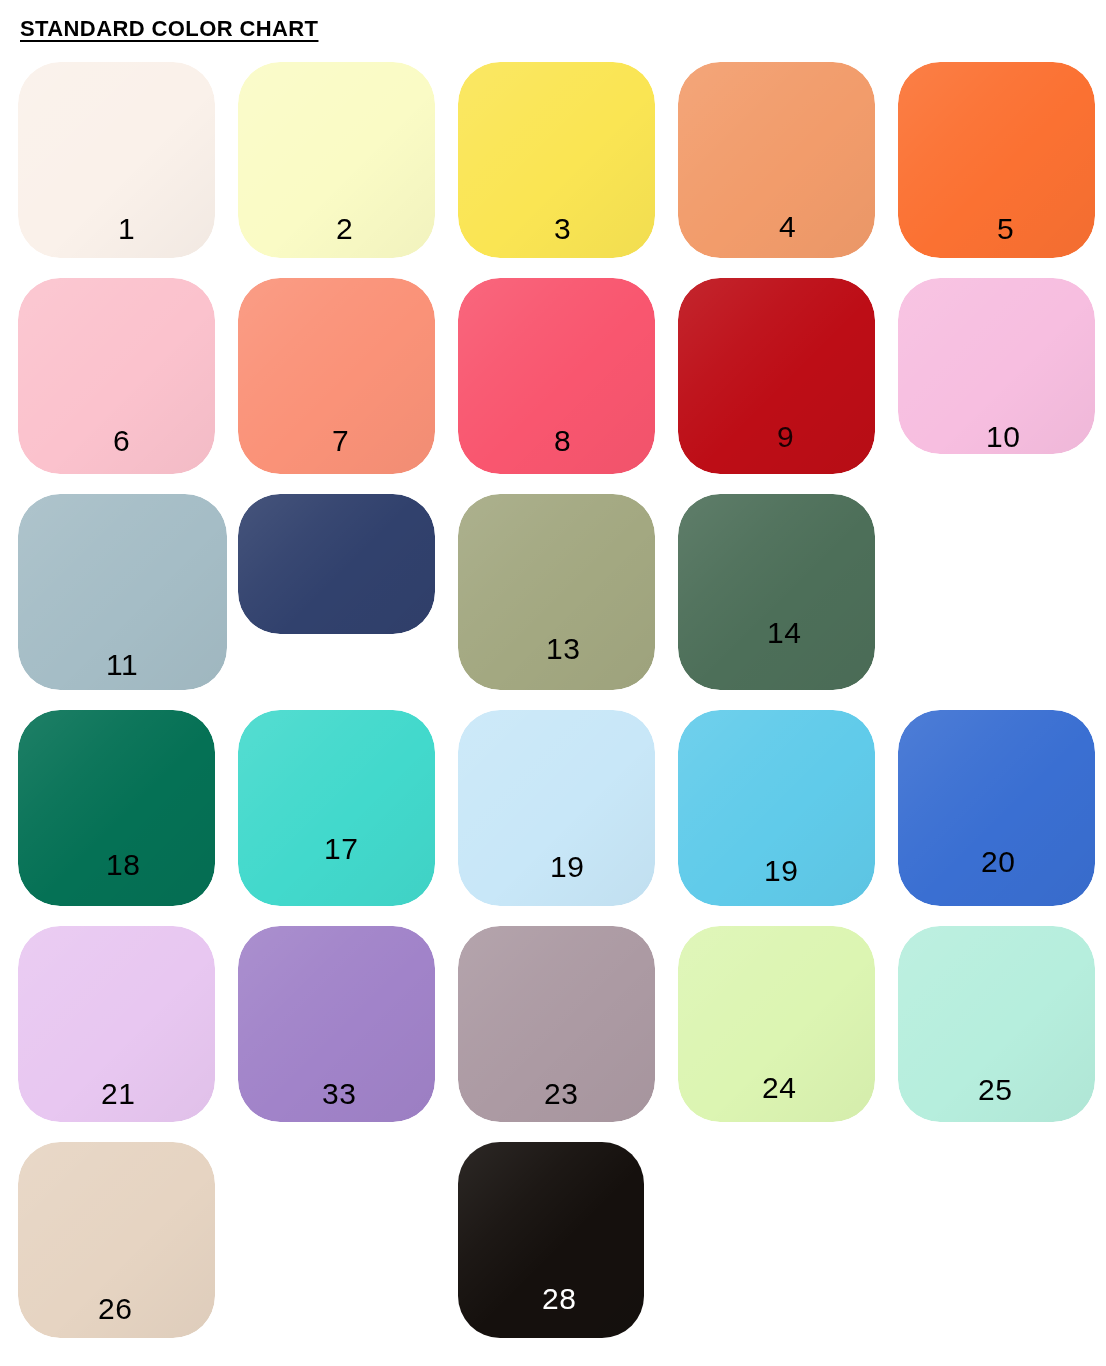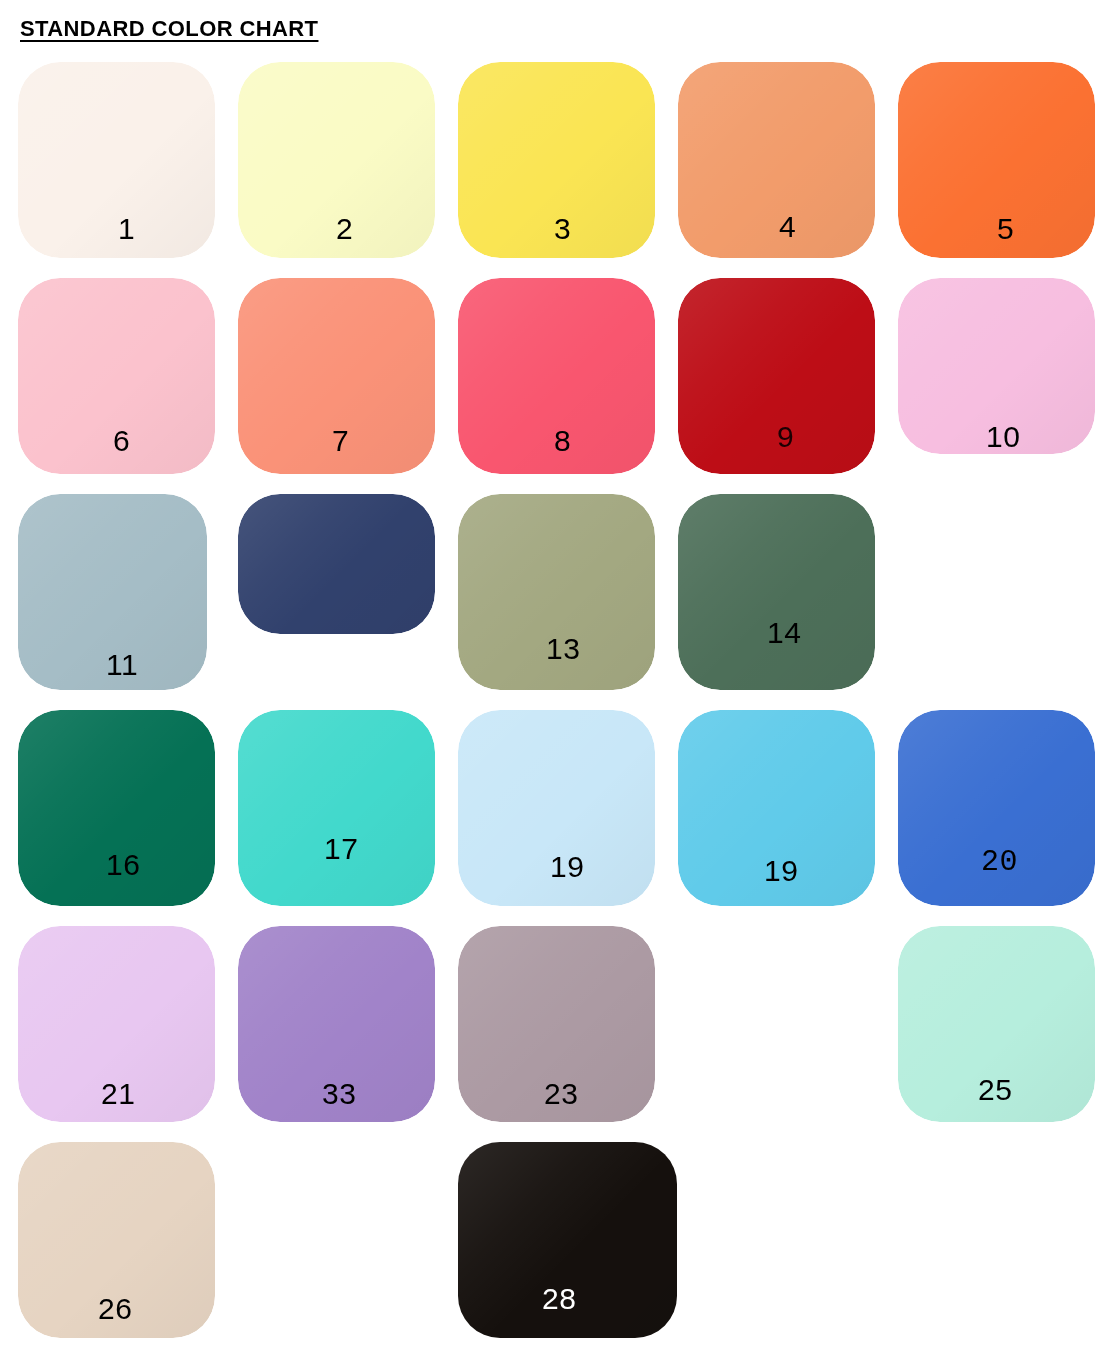--- a/index.html
+++ b/index.html
@@ -123,21 +123,21 @@
     <div class="swatch" style="left: 660px; top: 216px; width: 197px; height: 196px; border-radius: 42px;">
       <div class="swatch-fill" style="background: rgb(189, 13, 22); border-radius: 42px;"></div>
       <div class="swatch-sheen" style="border-radius: 42px;"></div>
       <div class="swatch-label" style="left: 99px; top: 144px; color: rgb(26, 0, 3);">9</div>
     </div>
     <div class="swatch" style="left: 880px; top: 216px; width: 197px; height: 176px; border-radius: 42px;">
       <div class="swatch-fill" style="background: rgb(247, 190, 224); border-radius: 42px;"></div>
       <div class="swatch-sheen" style="border-radius: 42px;"></div>
       <div class="swatch-label" style="left: 88px; top: 144px; color: rgb(0, 0, 0);">10</div>
     </div>
-    <div class="swatch" style="left: 0px; top: 432px; width: 189px; height: 196px; border-radius: 42px;">
+    <div class="swatch" style="left: 0px; top: 432px; width: 209px; height: 196px; border-radius: 42px;">
       <div class="swatch-fill" style="background: rgb(165, 189, 198); border-radius: 42px;"></div>
       <div class="swatch-sheen" style="border-radius: 42px;"></div>
       <div class="swatch-label" style="left: 88px; top: 156px; color: rgb(0, 0, 0);">11</div>
     </div>
     <div class="swatch" style="left: 220px; top: 432px; width: 197px; height: 140px; border-radius: 42px;">
       <div class="swatch-fill" style="background: rgb(49, 65, 109); border-radius: 42px;"></div>
       <div class="swatch-sheen" style="border-radius: 42px;"></div>
       <div class="swatch-label" style="left: 86px; top: 150px; color: rgb(255, 255, 255);">12</div>
     </div>
     <div class="swatch" style="left: 440px; top: 432px; width: 197px; height: 196px; border-radius: 42px;">
@@ -146,65 +146,70 @@
       <div class="swatch-label" style="left: 88px; top: 140px; color: rgb(0, 0, 0);">13</div>
     </div>
     <div class="swatch" style="left: 660px; top: 432px; width: 197px; height: 196px; border-radius: 42px;">
       <div class="swatch-fill" style="background: rgb(77, 111, 89); border-radius: 42px;"></div>
       <div class="swatch-sheen" style="border-radius: 42px;"></div>
       <div class="swatch-label" style="left: 89px; top: 124px; color: rgb(0, 0, 0);">14</div>
     </div>
     <div class="swatch" style="left: 0px; top: 648px; width: 197px; height: 196px; border-radius: 42px;">
       <div class="swatch-fill" style="background: rgb(5, 113, 85); border-radius: 42px;"></div>
       <div class="swatch-sheen" style="border-radius: 42px;"></div>
-      <div class="swatch-label" style="left: 88px; top: 140px; color: rgb(0, 0, 0);">16</div>
+      <div class="swatch-label" style="left: 88px; top: 140px; color: rgb(0, 0, 0);">18</div>
     </div>
     <div class="swatch" style="left: 220px; top: 648px; width: 197px; height: 196px; border-radius: 42px;">
       <div class="swatch-fill" style="background: rgb(66, 217, 204); border-radius: 42px;"></div>
       <div class="swatch-sheen" style="border-radius: 42px;"></div>
       <div class="swatch-label" style="left: 86px; top: 124px; color: rgb(0, 0, 0);">17</div>
     </div>
     <div class="swatch" style="left: 440px; top: 648px; width: 197px; height: 196px; border-radius: 42px;">
       <div class="swatch-fill" style="background: rgb(200, 231, 248); border-radius: 42px;"></div>
       <div class="swatch-sheen" style="border-radius: 42px;"></div>
       <div class="swatch-label" style="left: 92px; top: 142px; color: rgb(0, 0, 0);">19</div>
     </div>
     <div class="swatch" style="left: 660px; top: 648px; width: 197px; height: 196px; border-radius: 42px;">
       <div class="swatch-fill" style="background: rgb(96, 203, 234); border-radius: 42px;"></div>
       <div class="swatch-sheen" style="border-radius: 42px;"></div>
       <div class="swatch-label" style="left: 86px; top: 146px; color: rgb(0, 0, 0);">19</div>
     </div>
     <div class="swatch" style="left: 880px; top: 648px; width: 197px; height: 196px; border-radius: 42px;">
       <div class="swatch-fill" style="background: rgb(58, 111, 210); border-radius: 42px;"></div>
       <div class="swatch-sheen" style="border-radius: 42px;"></div>
-      <div class="swatch-label" style="left: 83px; top: 137px; color: rgb(0, 0, 0); font-family: Liberation Mono, monospace;">20</div>
+      <div class="swatch-label" style="left: 83px; top: 137px; color: rgb(0, 0, 0);">20</div>
     </div>
     <div class="swatch" style="left: 0px; top: 864px; width: 197px; height: 196px; border-radius: 42px;">
       <div class="swatch-fill" style="background: rgb(232, 199, 241); border-radius: 42px;"></div>
       <div class="swatch-sheen" style="border-radius: 42px;"></div>
       <div class="swatch-label" style="left: 83px; top: 153px; color: rgb(0, 0, 0);">21</div>
     </div>
     <div class="swatch" style="left: 220px; top: 864px; width: 197px; height: 196px; border-radius: 42px;">
       <div class="swatch-fill" style="background: rgb(161, 131, 201); border-radius: 42px;"></div>
       <div class="swatch-sheen" style="border-radius: 42px;"></div>
       <div class="swatch-label" style="left: 84px; top: 153px; color: rgb(0, 0, 0);">33</div>
     </div>
     <div class="swatch" style="left: 440px; top: 864px; width: 197px; height: 196px; border-radius: 42px;">
       <div class="swatch-fill" style="background: rgb(172, 154, 163); border-radius: 42px;"></div>
       <div class="swatch-sheen" style="border-radius: 42px;"></div>
       <div class="swatch-label" style="left: 86px; top: 153px; color: rgb(0, 0, 0);">23</div>
     </div>
+    <div class="swatch" style="left: 660px; top: 864px; width: 197px; height: 196px; border-radius: 42px;">
+      <div class="swatch-fill" style="background: rgb(220, 245, 178); border-radius: 42px;"></div>
+      <div class="swatch-sheen" style="border-radius: 42px;"></div>
+      <div class="swatch-label" style="left: 84px; top: 147px; color: rgb(0, 0, 0);">24</div>
+    </div>
     <div class="swatch" style="left: 880px; top: 864px; width: 197px; height: 196px; border-radius: 42px;">
       <div class="swatch-fill" style="background: rgb(182, 238, 221); border-radius: 42px;"></div>
       <div class="swatch-sheen" style="border-radius: 42px;"></div>
       <div class="swatch-label" style="left: 80px; top: 149px; color: rgb(0, 0, 0);">25</div>
     </div>
     <div class="swatch" style="left: 0px; top: 1080px; width: 197px; height: 196px; border-radius: 42px;">
       <div class="swatch-fill" style="background: rgb(230, 212, 194); border-radius: 42px;"></div>
       <div class="swatch-sheen" style="border-radius: 42px;"></div>
       <div class="swatch-label" style="left: 80px; top: 152px; color: rgb(0, 0, 0);">26</div>
     </div>
-    <div class="swatch" style="left: 440px; top: 1080px; width: 219px; height: 196px; border-radius: 4px;">
+    <div class="swatch" style="left: 440px; top: 1080px; width: 186px; height: 196px; border-radius: 4px;">
       <div class="swatch-fill" style="background: rgb(21, 16, 13); border-radius: 42px;"></div>
       <div class="swatch-sheen" style="border-radius: 42px;"></div>
       <div class="swatch-label" style="left: 84px; top: 142px; color: rgb(255, 255, 255);">28</div>
     </div>
   </div>
 
 </body></html>

